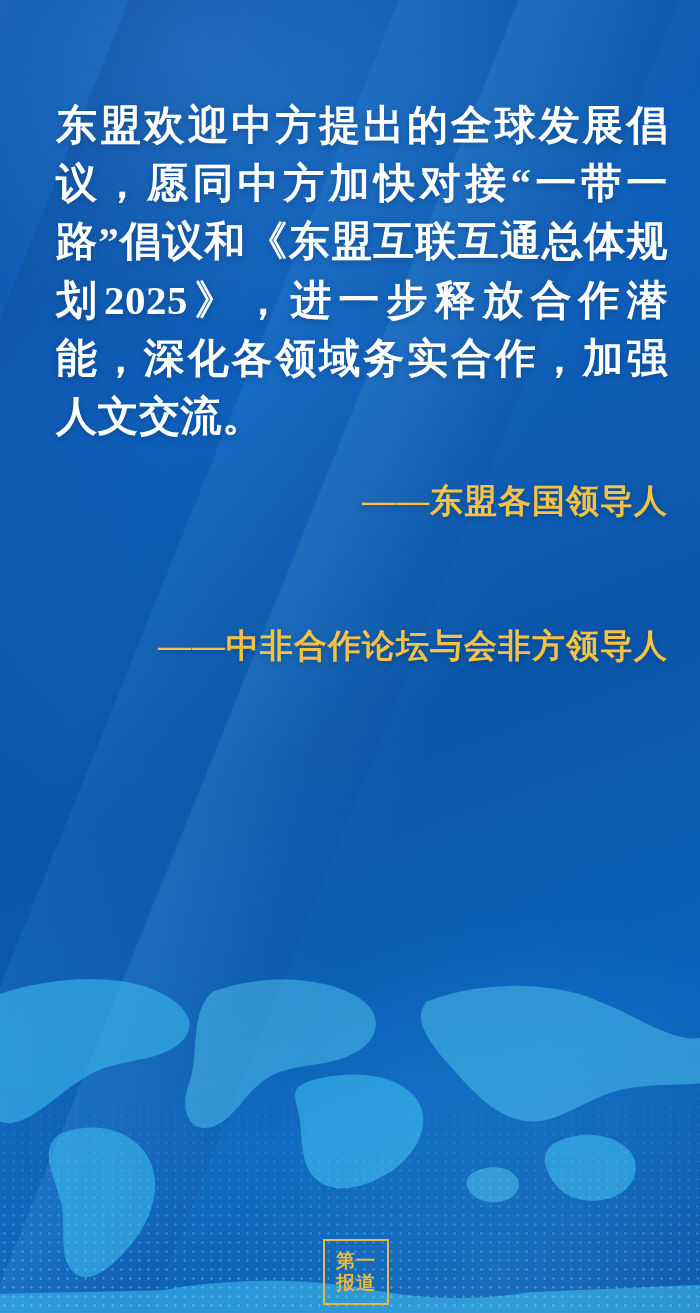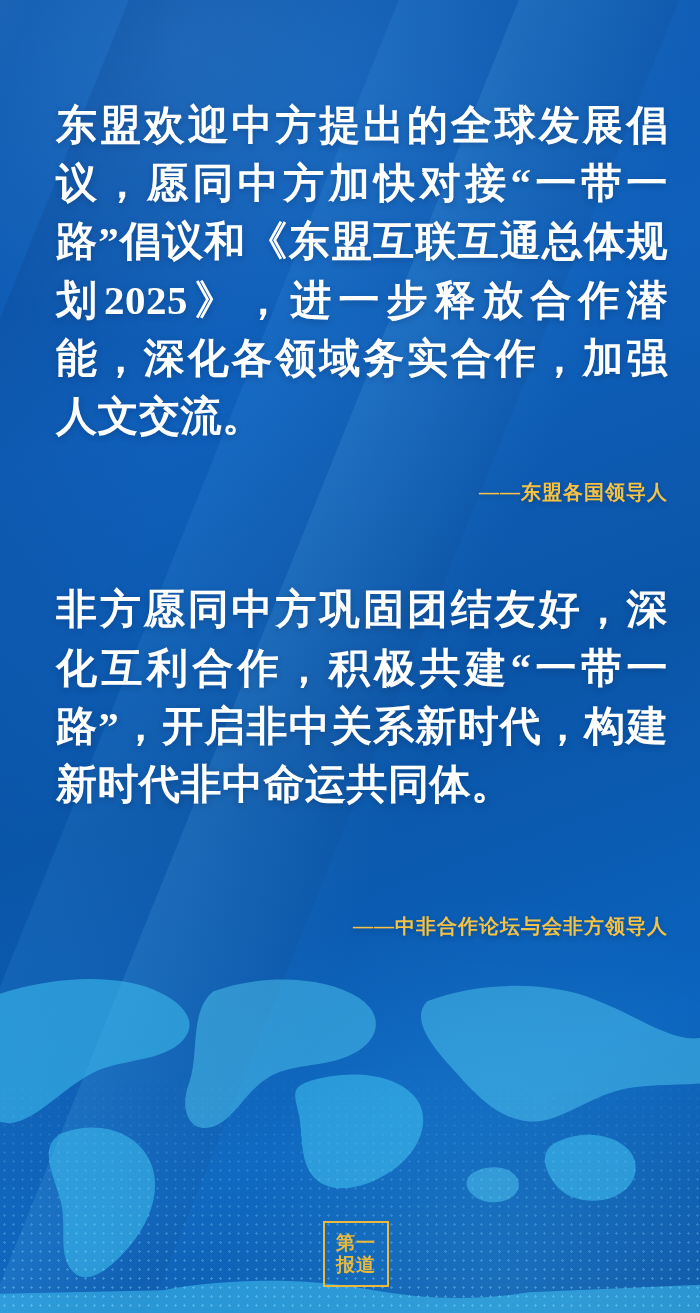--- a/index.html
+++ b/index.html
@@ -80,34 +80,34 @@
     font-size: 41px;
     line-height: 1.42;
     font-weight: bold;
     letter-spacing: 0.5px;
     text-align: justify;
     text-shadow: 0 2px 6px rgba(0,30,70,0.28);
   }
   .attrib {
     margin-top: 34px;
     color: #f5c243;
-    font-size: 20px;
+    font-size: 33px;
     font-weight: bold;
     text-align: right;
     letter-spacing: 1px;
     text-shadow: 0 2px 5px rgba(0,30,70,0.3);
   }
   .block2 { margin-top: 74px; }
   .block2 .attrib { margin-top: 100px; }
 
   .stamp {
     position: absolute;
     left: 50%;
     transform: translateX(-50%);
-    bottom: 26px;
+    bottom: 8px;
     z-index: 6;
     width: 62px;
     height: 62px;
     border: 2px solid #e8b93c;
     color: #e8b93c;
     display: flex;
     flex-direction: column;
     align-items: center;
     justify-content: center;
     font-size: 19px;
@@ -147,21 +147,20 @@
   <div class="glow-bottom"></div>
 
   <div class="content">
 
     <div class="block1">
       <div class="quote">东盟欢迎中方提出的全球发展倡议，愿同中方加快对接“一带一路”倡议和《东盟互联互通总体规划2025》，进一步释放合作潜能，深化各领域务实合作，加强人文交流。</div>
       <div class="attrib">——东盟各国领导人</div>
     </div>
 
     <div class="block2">
-      <div class="quote">非方愿同中方巩固团结友好，深化互利合作，积极共建“一带一路”，开启非中关系新时代，构建新时代非中命运共同体。</div>
       <div class="attrib">——中非合作论坛与会非方领导人</div>
     </div>
 
   </div>
 
   <div class="stamp">
     <span>第一</span>
     <span>报道</span>
   </div>
 

